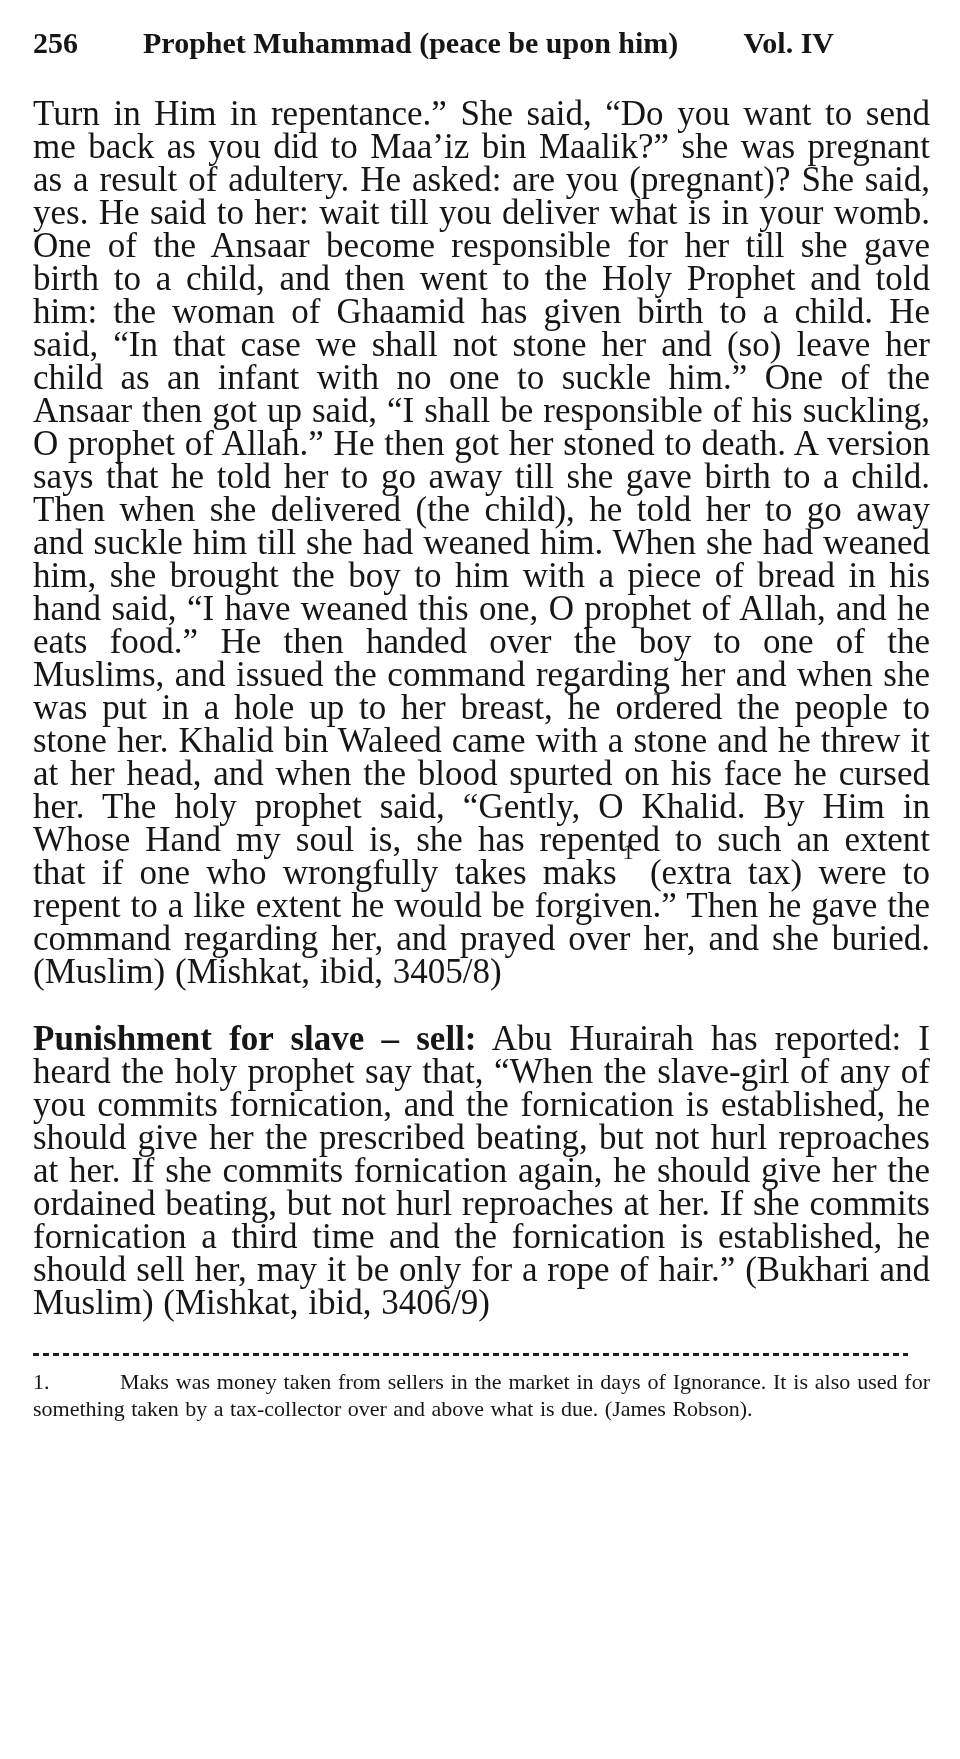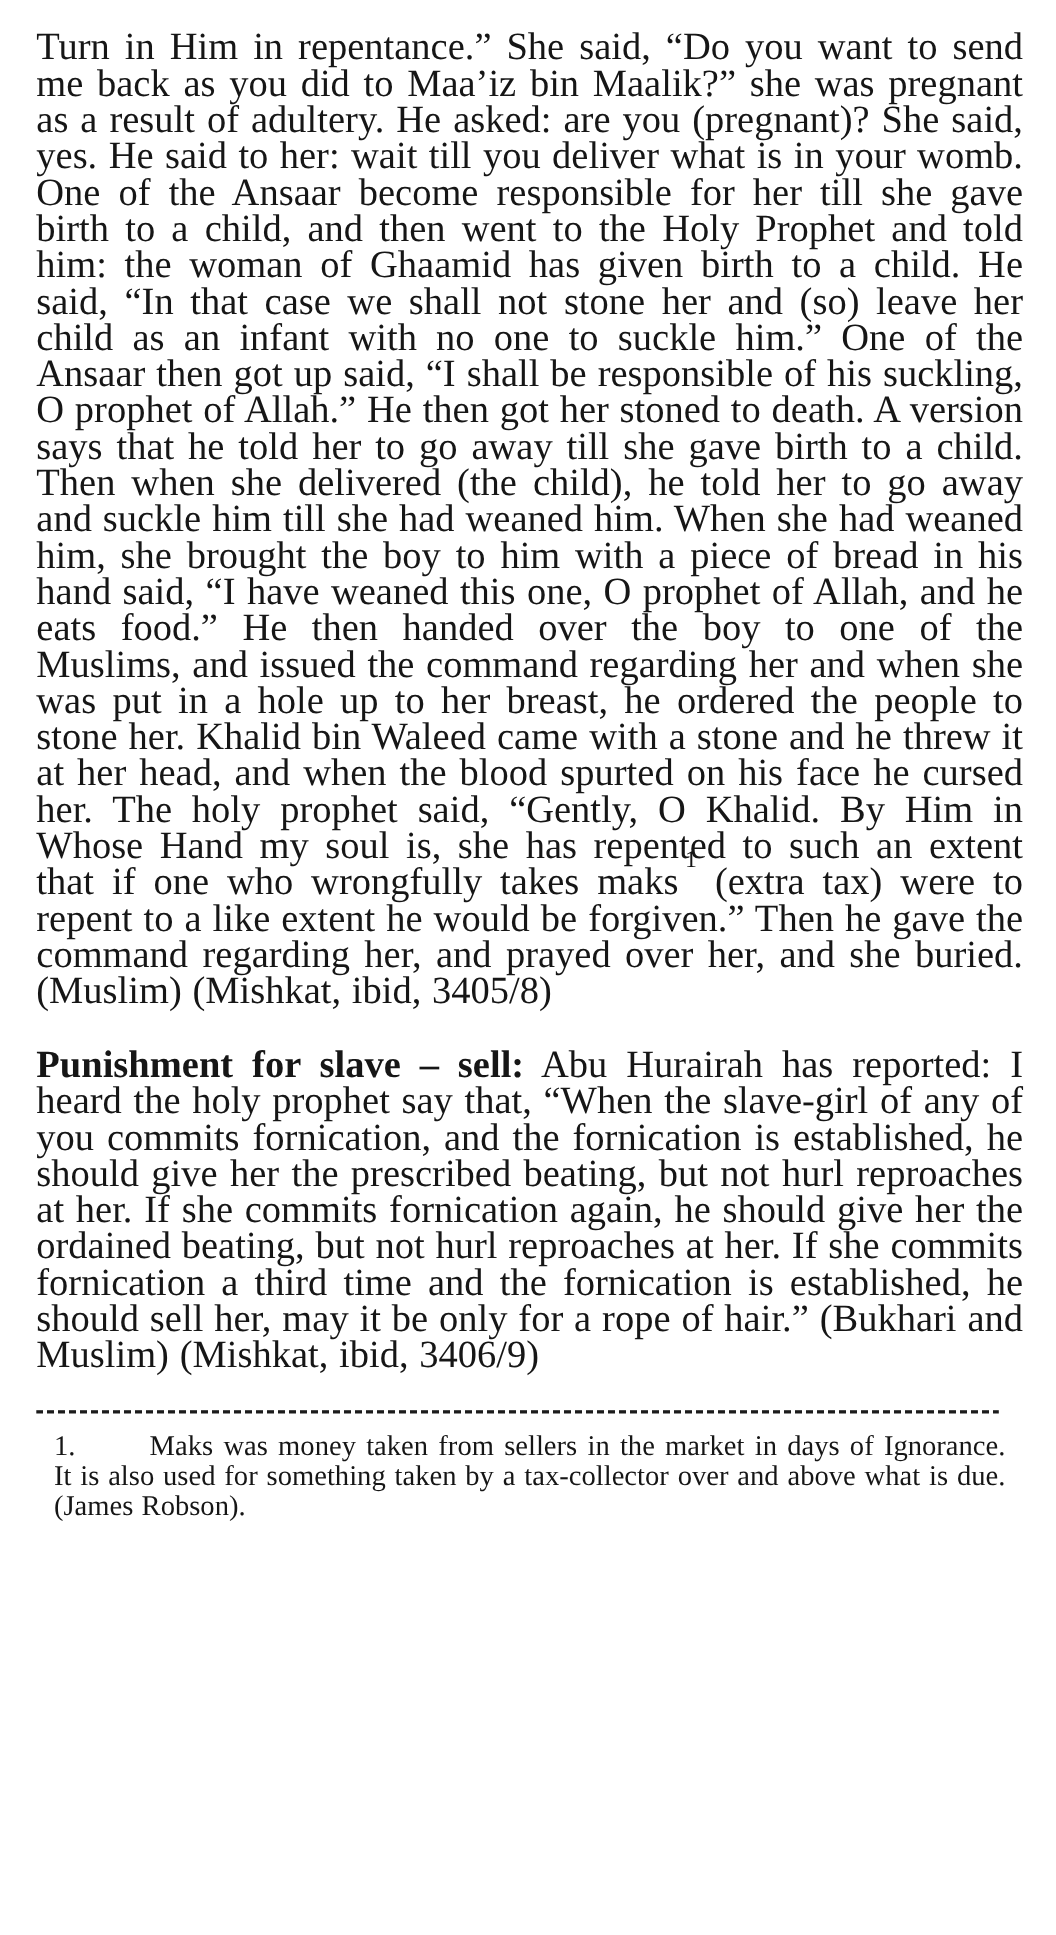--- a/index.html
+++ b/index.html
@@ -59,36 +59,41 @@
   .separator {
     height: 3px;
     margin: 28px 22px 12px 0;
     background: repeating-linear-gradient(
       to right,
       #1c1c1c 0px, #1c1c1c 6px,
       transparent 6px, transparent 10px
     );
   }
   .footnote {
-    font-size: 26px;
+    font-size: 22px;
     line-height: 27px;
     text-align: justify;
-    margin: 16px;
+    margin: 0;
     word-spacing: 1px;
   }
   .footnote .fn-marker {
     display: inline-block;
     width: 87px;
   }
 </style>
 </head>
 <body>
 
 <div class="page">
 
+  <header class="page-header">
+    <span class="hnum">256</span>
+    <span class="htitle">Prophet Muhammad (peace be upon him)</span>
+    <span class="hvol">Vol. IV</span>
+  </header>
 
   <p class="body-para"><span>Turn in Him in repentance.” She said, “Do you want to send me back as you did to Maa’iz bin Maalik?” she was pregnant as a result of adultery. He asked: are you (pregnant)? She said, yes. He said to her: wait till you deliver what is in your womb. One of the Ansaar become responsible for her till she gave birth to a child, and then went to the Holy Prophet and told him: the woman of Ghaamid has given birth to a child. He said, “In that case we shall not stone her and (so) leave her child as an infant with no one to suckle him.” One of the Ansaar then got up said, “I shall be responsible of his suckling, O prophet of Allah.” He then got her stoned to death. A version says that he told her to go away till she gave birth to a child. Then when she delivered (the child), he told her to go away and suckle him till she had weaned him. When she had weaned him, she brought the boy to him with a piece of bread in his hand said, “I have weaned this one, O prophet of Allah, and he eats food.” He then handed over the boy to one of the Muslims, and issued the command regarding her and when she was put in a hole up to her breast, he ordered the people to stone her. Khalid bin Waleed came with a stone and he threw it at her head, and when the blood spurted on his face he cursed her. The holy prophet said, “Gently, O Khalid. By Him in Whose Hand my soul is, she has repented to such an extent that if one who wrongfully takes maks</span><sup class="fn-ref">1</sup>
     <span>(extra tax) were to repent to a like extent he would be forgiven.” Then he gave the command regarding her, and prayed over her, and she buried. (Muslim) (Mishkat, ibid, 3405/8)</span></p>
 
   <p class="body-para"><b>Punishment for slave – sell:</b>
     <span>Abu Hurairah has reported: I heard the holy prophet say that, “When the slave-girl of any of you commits fornication, and the fornication is established, he should give her the prescribed beating, but not hurl reproaches at her. If she commits fornication again, he should give her the ordained beating, but not hurl reproaches at her. If she commits fornication a third time and the fornication is established, he should sell her, may it be only for a rope of hair.” (Bukhari and Muslim) (Mishkat, ibid, 3406/9)</span></p>
 
   <div class="separator"></div>
 
   <p class="footnote"><span class="fn-marker">1.</span><span>Maks was money taken from sellers in the market in days of Ignorance. It is also used for something taken by a tax-collector over and above what is due. (James Robson).</span></p>

